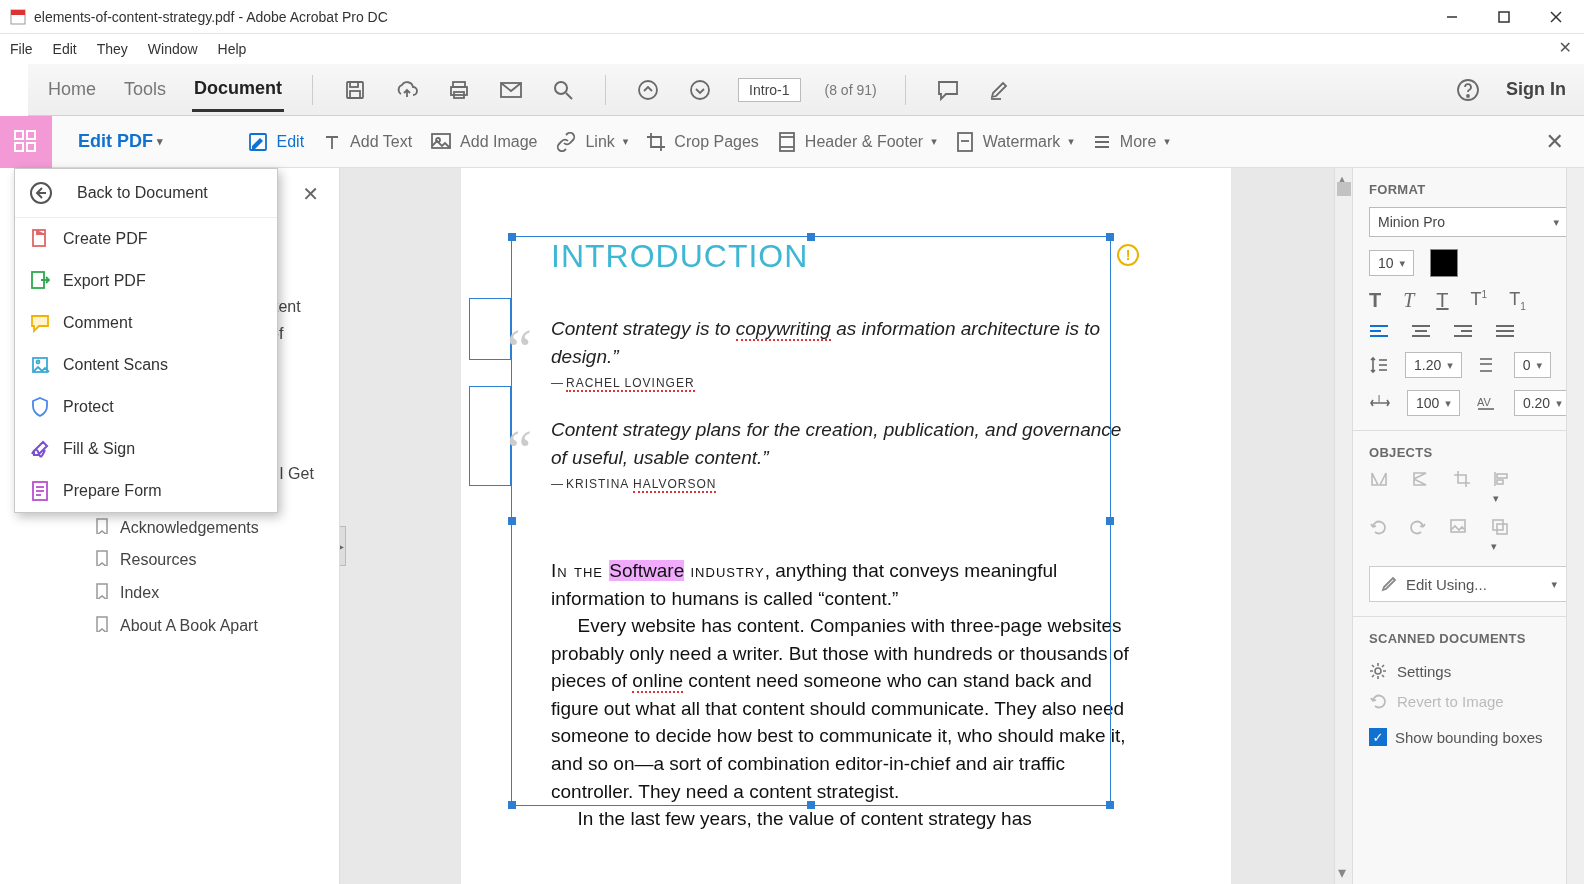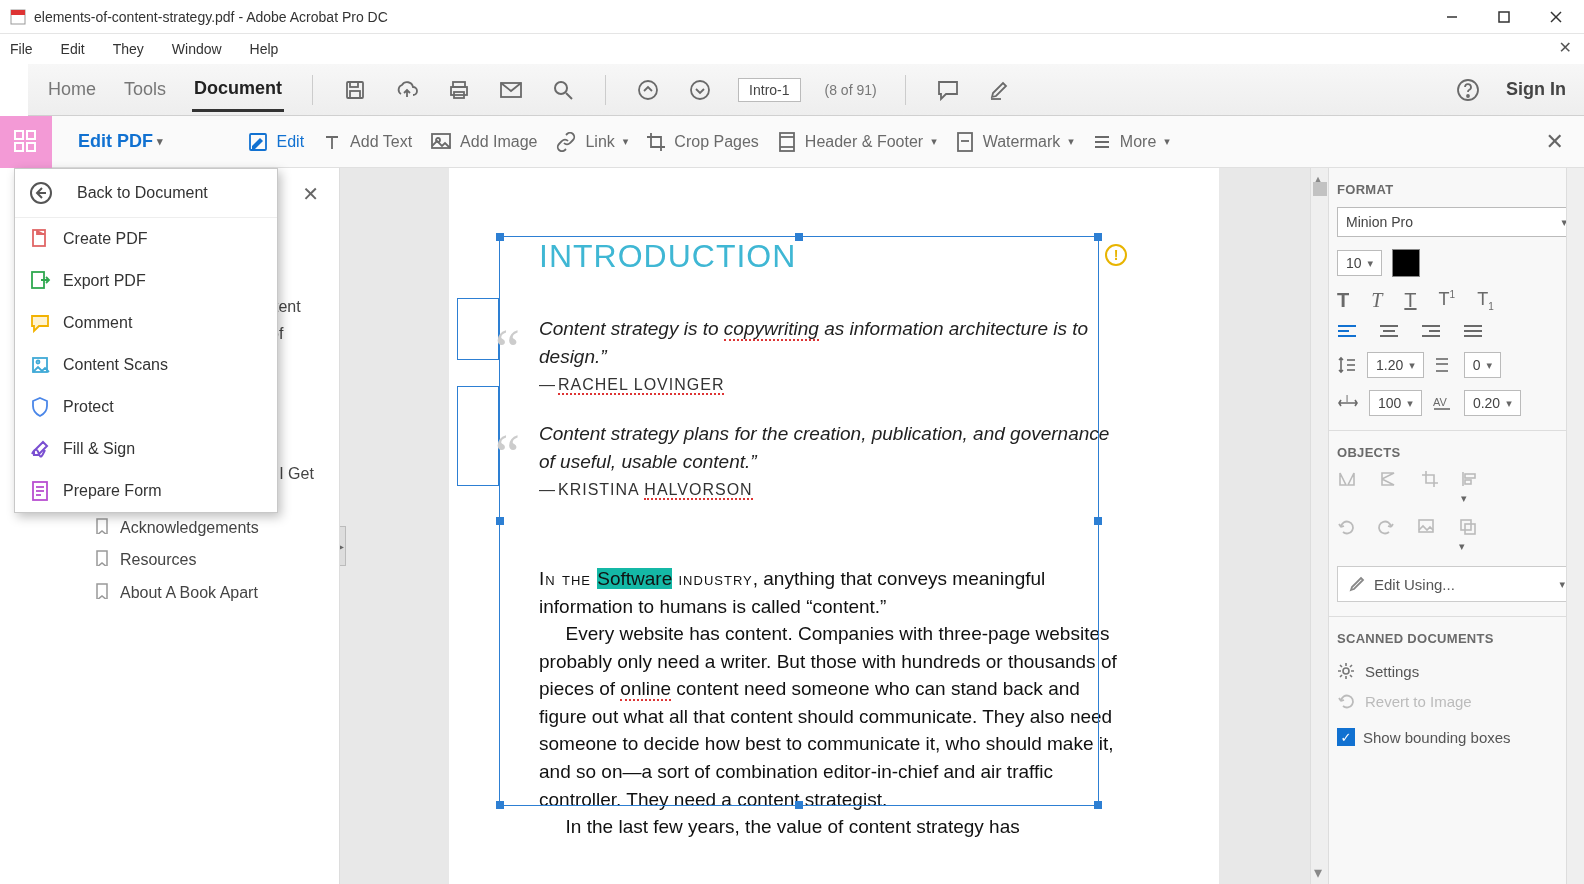--- a/index.html
+++ b/index.html
@@ -6,21 +6,21 @@
 body { width: 1584px; height: 884px; background: #fff; overflow: hidden; position: relative; }
 
 
 .titlebar { height: 34px; display: flex; align-items: center; padding: 0 10px; border-bottom: 1px solid #e5e5e5; }
 .titlebar .icon-pdf { width: 16px; height: 16px; margin-right: 8px; }
 .titlebar .title { font-size: 14px; color: #333; flex: 1; }
 .win-btns { display: flex; gap: 24px; margin-right: 4px; }
 .win-btn { width: 28px; height: 28px; display: flex; align-items: center; justify-content: center; color: #333; font-size: 16px; }
 
 
-.menubar { height: 30px; display: flex; align-items: center; padding: 0 10px; gap: 28px; position: relative; }
+.menubar { height: 30px; display: flex; align-items: center; padding: 0 10px; gap: 20px; position: relative; }
 .menubar .menu-item { font-size: 14px; color: #333; cursor: pointer; }
 .menubar .close-x { position: absolute; right: 12px; top: 4px; font-size: 16px; color: #555; }
 
 
 .tabrow { height: 52px; background: linear-gradient(#f7f7f7,#eeeeee); border-bottom: 1px solid #d0d0d0; display: flex; align-items: center; padding: 0 18px; gap: 24px; margin-left: 28px; }
 .tabrow .tab { font-size: 18px; color: #777; padding: 10px 2px; }
 .tabrow .tab.active { color: #222; border-bottom: 3px solid #333; font-weight: 600; }
 .tabrow .sep { width: 1px; height: 30px; background: #ccc; margin: 0 4px; }
 .tabrow .icobtn { width: 28px; height: 28px; display: flex; align-items: center; justify-content: center; color: #6a6a6a; }
 .tabrow .pagebox { border: 1px solid #bbb; background: #fff; padding: 3px 10px; font-size: 14px; color: #444; }
@@ -40,25 +40,25 @@
 .main { display: flex; height: calc(884px - 34px - 30px - 52px - 52px); position: relative; }
 
 
 .leftpanel { width: 340px; background: #fff; border-right: 1px solid #ddd; position: relative; }
 .leftpanel .close-lp { position: absolute; right: 20px; top: 14px; font-size: 20px; color: #666; }
 .bm-row { display: flex; align-items: flex-start; padding: 6px 14px; gap: 10px; font-size: 16px; color: #444; }
 .bm-row .bmicon { width: 16px; height: 16px; flex-shrink: 0; }
 .bm-row .bmtext { flex: 1; line-height: 1.3; }
 
 
-.rightpanel { width: 256px; background: #f8f8f8; border-left: 1px solid #ddd; padding: 14px 8px; overflow: hidden; position: relative; }
+.rightpanel { width: 232px; background: #f8f8f8; border-left: 1px solid #ddd; padding: 14px 16px; overflow: hidden; position: relative; }
 .rp-scroll { position:absolute; right:0; top:0; width:18px; height:100%; background:#efefef; border-left:1px solid #ddd; }
 .rightpanel h3 { font-size: 13px; color: #6a6a6a; font-weight: 700; letter-spacing: .3px; margin-bottom: 10px; }
 .rp-select { width: 100%; border: 1px solid #bbb; background: #fff; padding: 6px 8px; font-size: 14px; display:flex; justify-content:space-between; align-items:center; color:#444; margin-bottom: 12px; }
-.rp-row { display: flex; gap: 10px; margin-bottom: 12px; align-items: center; }
+.rp-row { display: flex; gap: 16px; margin-bottom: 12px; align-items: center; }
 .rp-num { border: 1px solid #bbb; background: #fff; padding: 4px 8px; font-size: 14px; color: #444; display:flex; align-items:center; gap:6px; }
 .rp-swatch { width: 28px; height: 28px; background: #000; border: 1px solid #888; }
 .rp-icons { display: flex; gap: 22px; margin-bottom: 12px; color:#6a6a6a; }
 .rp-icons .active { color: #1171d1; }
 .rp-divider { height:1px; background:#ddd; margin: 14px -16px; }
 .rp-editusing { border:1px solid #ccc; background:#fff; padding:8px 10px; display:flex; align-items:center; gap:10px; color:#555; font-size:15px; justify-content:space-between; }
 .rp-item { display:flex; align-items:center; gap:10px; color:#555; font-size:15px; padding:6px 0;}
 .rp-check { display:flex; align-items:center; gap:8px; color:#555; font-size:15px; }
 .rp-check .chk { width:18px; height:18px; background:#1171d1; display:flex; align-items:center; justify-content:center; color:#fff; font-size:13px; }
 
@@ -66,26 +66,26 @@
 .docarea { flex:1; background:#e8e8e8; position:relative; display:flex; justify-content:center; overflow:hidden; }
 .doc-scroll { position:absolute; right:0; top:0; width:18px; height:100%; background:#efefef; border-left:1px solid #ddd; }
 .doc-scroll .thumb { position:absolute; top:14px; left:2px; width:14px; height:14px; background:#c2c2c2; }
 .page { width: 770px; background:#fff; margin-top:0; padding: 70px 90px 40px 90px; position:relative; }
 .sel-box { position:absolute; border:1px solid #2d7fd3; }
 .sel-box .handle { position:absolute; width:8px; height:8px; background:#2d7fd3; }
 .warn { position:absolute; width:22px; height:22px; border:2px solid #e8b400; border-radius:50%; display:flex; align-items:center; justify-content:center; color:#e8b400; font-weight:700; font-size:14px; }
 h1.intro { font-family: Arial, sans-serif; color:#3fb7d4; font-weight:400; font-size:32px; letter-spacing:1px; margin-bottom:40px; }
 .quote { font-family: Georgia, 'Times New Roman', serif; font-style:italic; font-size:19px; color:#222; position:relative; line-height:1.45; margin-bottom:6px; }
 .quotemark { position:absolute; left:-44px; top:-6px; font-size:56px; color:#ccc; font-family: Georgia, serif; font-style:normal; }
-.attribution { font-family: Arial, sans-serif; font-size:16px; letter-spacing:1px; color:#333; margin-bottom:26px; }
+.attribution { font-family: Arial, sans-serif; font-size:12px; letter-spacing:1px; color:#333; margin-bottom:26px; }
 .attribution::before { content:"—"; margin-right:2px; }
 .squiggle { border-bottom: 2px dotted #d33; }
 .body { font-family: Georgia, 'Times New Roman', serif; font-size:19px; color:#111; line-height:1.45; }
 .body .smallcaps { font-variant: small-caps; letter-spacing:1px; }
-.body .hl { background:#14b8a6;text-align:center; }
+.body .hl { background:#f0abfc;text-align:center; }
 .body p + p { text-indent: 1.4em; }
 .leftquotebox { position:absolute; border:1px solid #2d7fd3; }
 
 
 .tools-dd { position:absolute; left:14px; top:168px; width:264px; background:#fff; border:1px solid #c8c8c8; box-shadow: 3px 4px 10px rgba(0,0,0,.25); z-index:50; }
 .tools-dd .dd-back { display:flex; align-items:center; gap:24px; padding:12px 14px; border-bottom:1px solid #eee; font-size:16px; color:#333; }
 .tools-dd .dd-item { display:flex; align-items:center; gap:12px; padding:10px 14px; font-size:16px; color:#333; }
 .tools-dd .dd-icon { width:22px; height:22px; display:flex; align-items:center; justify-content:center; }
 
 svg { display:block; }
@@ -323,20 +323,26 @@
           <svg class="bmicon" width="16" height="18">
             <path d="M3 1h10v16l-5-4-5 4z" fill="none" stroke="#999" stroke-width="1.5"></path>
           </svg>
           <span class="bmtext">Acknowledgements</span>
         </div>
       <div class="bm-row">
           <svg class="bmicon" width="16" height="18">
             <path d="M3 1h10v16l-5-4-5 4z" fill="none" stroke="#999" stroke-width="1.5"></path>
           </svg>
           <span class="bmtext">Resources</span>
+        </div>
+      <div class="bm-row">
+          <svg class="bmicon" width="16" height="18">
+            <path d="M3 1h10v16l-5-4-5 4z" fill="none" stroke="#999" stroke-width="1.5"></path>
+          </svg>
+          <span class="bmtext">Index</span>
         </div>
       <div class="bm-row">
           <svg class="bmicon" width="16" height="18">
             <path d="M3 1h10v16l-5-4-5 4z" fill="none" stroke="#999" stroke-width="1.5"></path>
           </svg>
           <span class="bmtext">About A Book Apart</span>
         </div>
     </div>
   </div>
 

